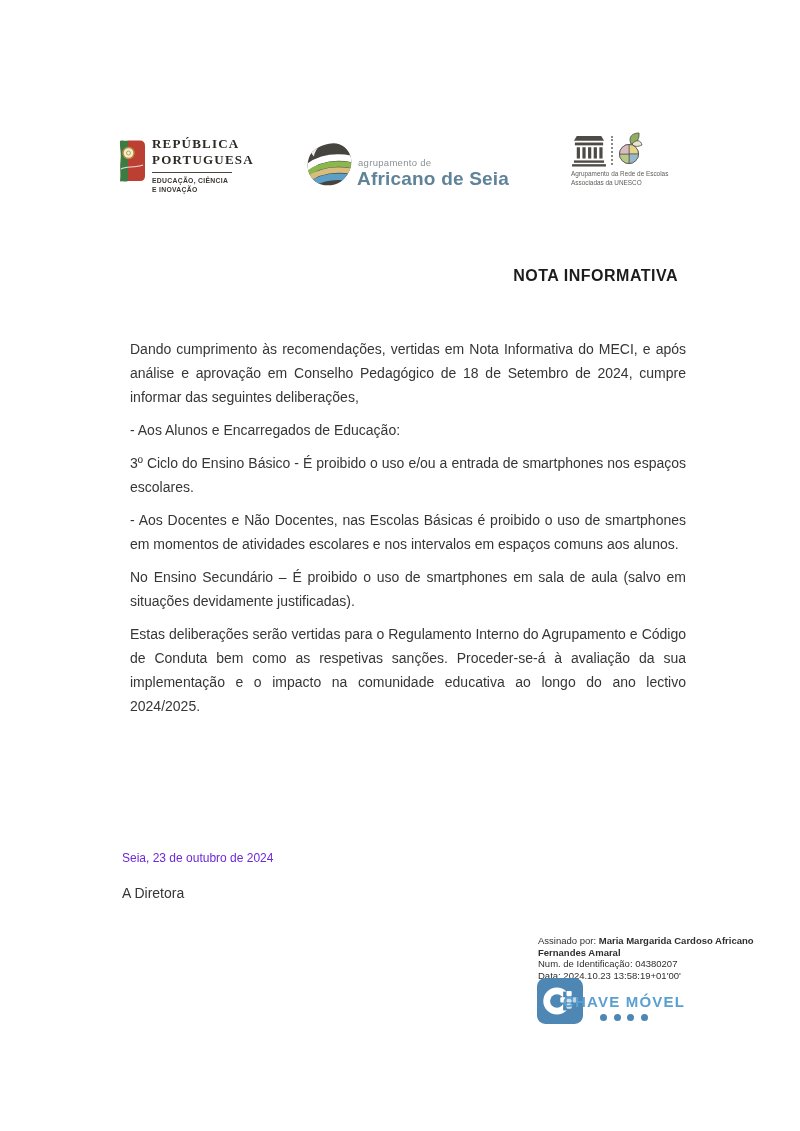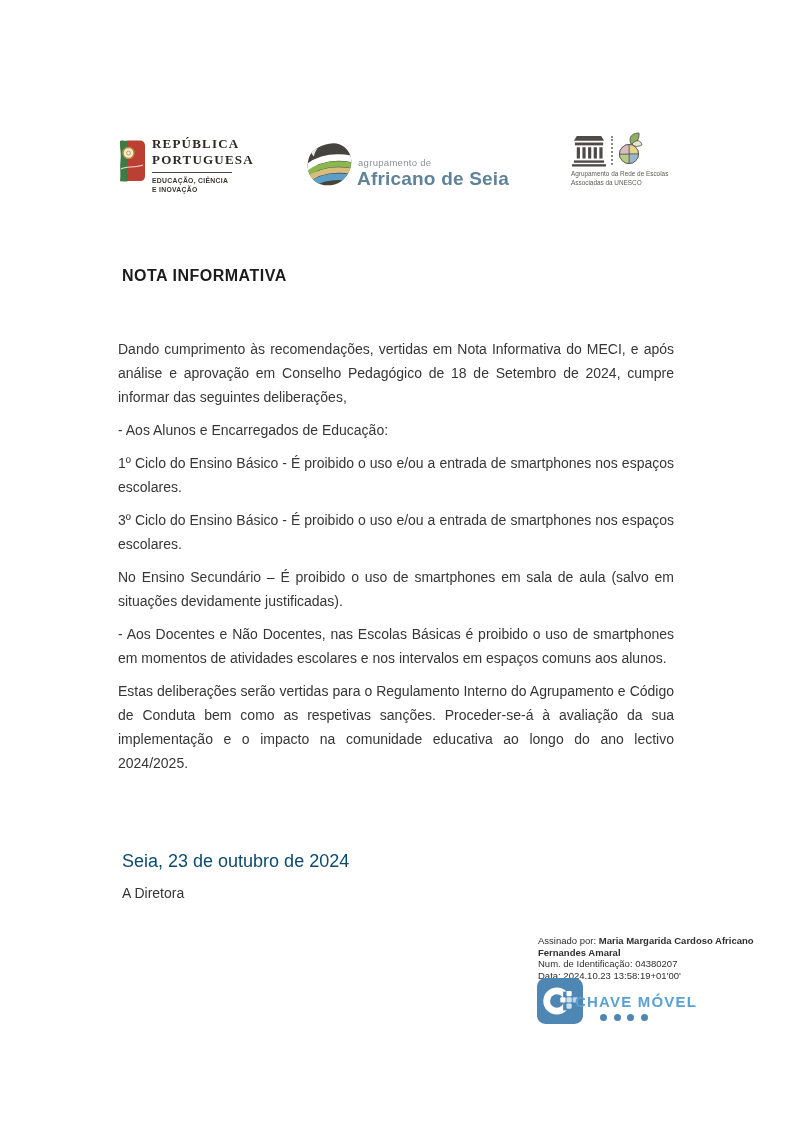--- a/index.html
+++ b/index.html
@@ -54,48 +54,48 @@
   }
   .unesco-emblem { position: absolute; left: 47px; top: 0px; }
   .unesco-caption {
     position: absolute; left: 1px; top: 38px;
     font-size: 6.4px; line-height: 8.5px; color: #5d5d58; white-space: nowrap;
   }
 
   
   .doc-title {
     position: absolute; left: 122px; top: 252px; width: 556px;
-    text-align: left; font-size: 16px; font-weight: bold;
+    text-align: right; font-size: 16px; font-weight: bold;
     letter-spacing: 0.5px; color: #1c1c1c;
   }
   .body-col {
-    position: absolute; left: 118px; top: 322px; width: 556px;
+    position: absolute; left: 130px; top: 322px; width: 556px;
     font-size: 14px; line-height: 24px; color: #363636;
   }
   .body-col p { text-align: justify; margin: 0 0 9px 0; }
 
   .place-date {
     position: absolute; left: 122px; top: 836px;
-    font-size: 18px; color: #0c4a6e;
+    font-size: 12px; color: #6d28d9;
   }
   .signoff {
     position: absolute; left: 122px; top: 870px; width: 556px;
     text-align: left; font-size: 14px; color: #363636;
   }
 
   
   .sig-block {
     position: absolute; left: 538px; top: 920px; width: 234px;
     font-size: 9.5px; line-height: 11.6px; color: #2f2f2f;
   }
   .sig-block b { font-weight: bold; }
 
   .chave-icon { position: absolute; left: 537px; top: 963px; }
   .chave-text {
-    position: absolute; left: 575px; top: 978px;
+    position: absolute; left: 563px; top: 978px;
     font-size: 15px; font-weight: bold; letter-spacing: 1.2px;
     color: #5ba0d2; white-space: nowrap;
   }
   .chave-dots {
     position: absolute; left: 600px; top: 999px;
     display: flex; gap: 6.5px;
   }
   .chave-dots span {
     width: 7px; height: 7px; border-radius: 50%;
     background: #4e86b4; display: inline-block;
@@ -186,24 +186,23 @@
       <div>Agrupamento da Rede de Escolas</div>
       <div>Associadas da UNESCO</div>
     </div>
   </div>
 
   <div class="doc-title">NOTA INFORMATIVA</div>
 
   <div class="body-col">
     <p>Dando cumprimento às recomendações, vertidas em Nota Informativa do MECI, e após análise e aprovação em Conselho Pedagógico de 18 de Setembro de 2024, cumpre informar das seguintes deliberações,</p>
     <p>- Aos Alunos e Encarregados de Educação:</p>
-    <p>1º Ciclo do Ensino Básico - É proibido o uso e/ou a entrada de smartphones nos espaços escolares.</p>
     <p>3º Ciclo do Ensino Básico - É proibido o uso e/ou a entrada de smartphones nos espaços escolares.</p>
+    <p>- Aos Docentes e Não Docentes, nas Escolas Básicas é proibido o uso de smartphones em momentos de atividades escolares e nos intervalos em espaços comuns aos alunos.</p>
     <p>No Ensino Secundário – É proibido o uso de smartphones em sala de aula (salvo em situações devidamente justificadas).</p>
-    <p>- Aos Docentes e Não Docentes, nas Escolas Básicas é proibido o uso de smartphones em momentos de atividades escolares e nos intervalos em espaços comuns aos alunos.</p>
     <p>Estas deliberações serão vertidas para o Regulamento Interno do Agrupamento e Código de Conduta bem como as respetivas sanções. Proceder-se-á à avaliação da sua implementação e o impacto na comunidade educativa ao longo do ano lectivo 2024/2025.</p>
   </div>
 
   <div class="place-date">Seia, 23 de outubro de 2024</div>
   <div class="signoff">A Diretora</div>
 
   <div class="sig-block">
     <div><span>Assinado por: </span><b>Maria Margarida Cardoso Africano Fernandes Amaral</b></div>
     <div>Num. de Identificação: 04380207</div>
     <div>Data: 2024.10.23 13:58:19+01'00'</div>

